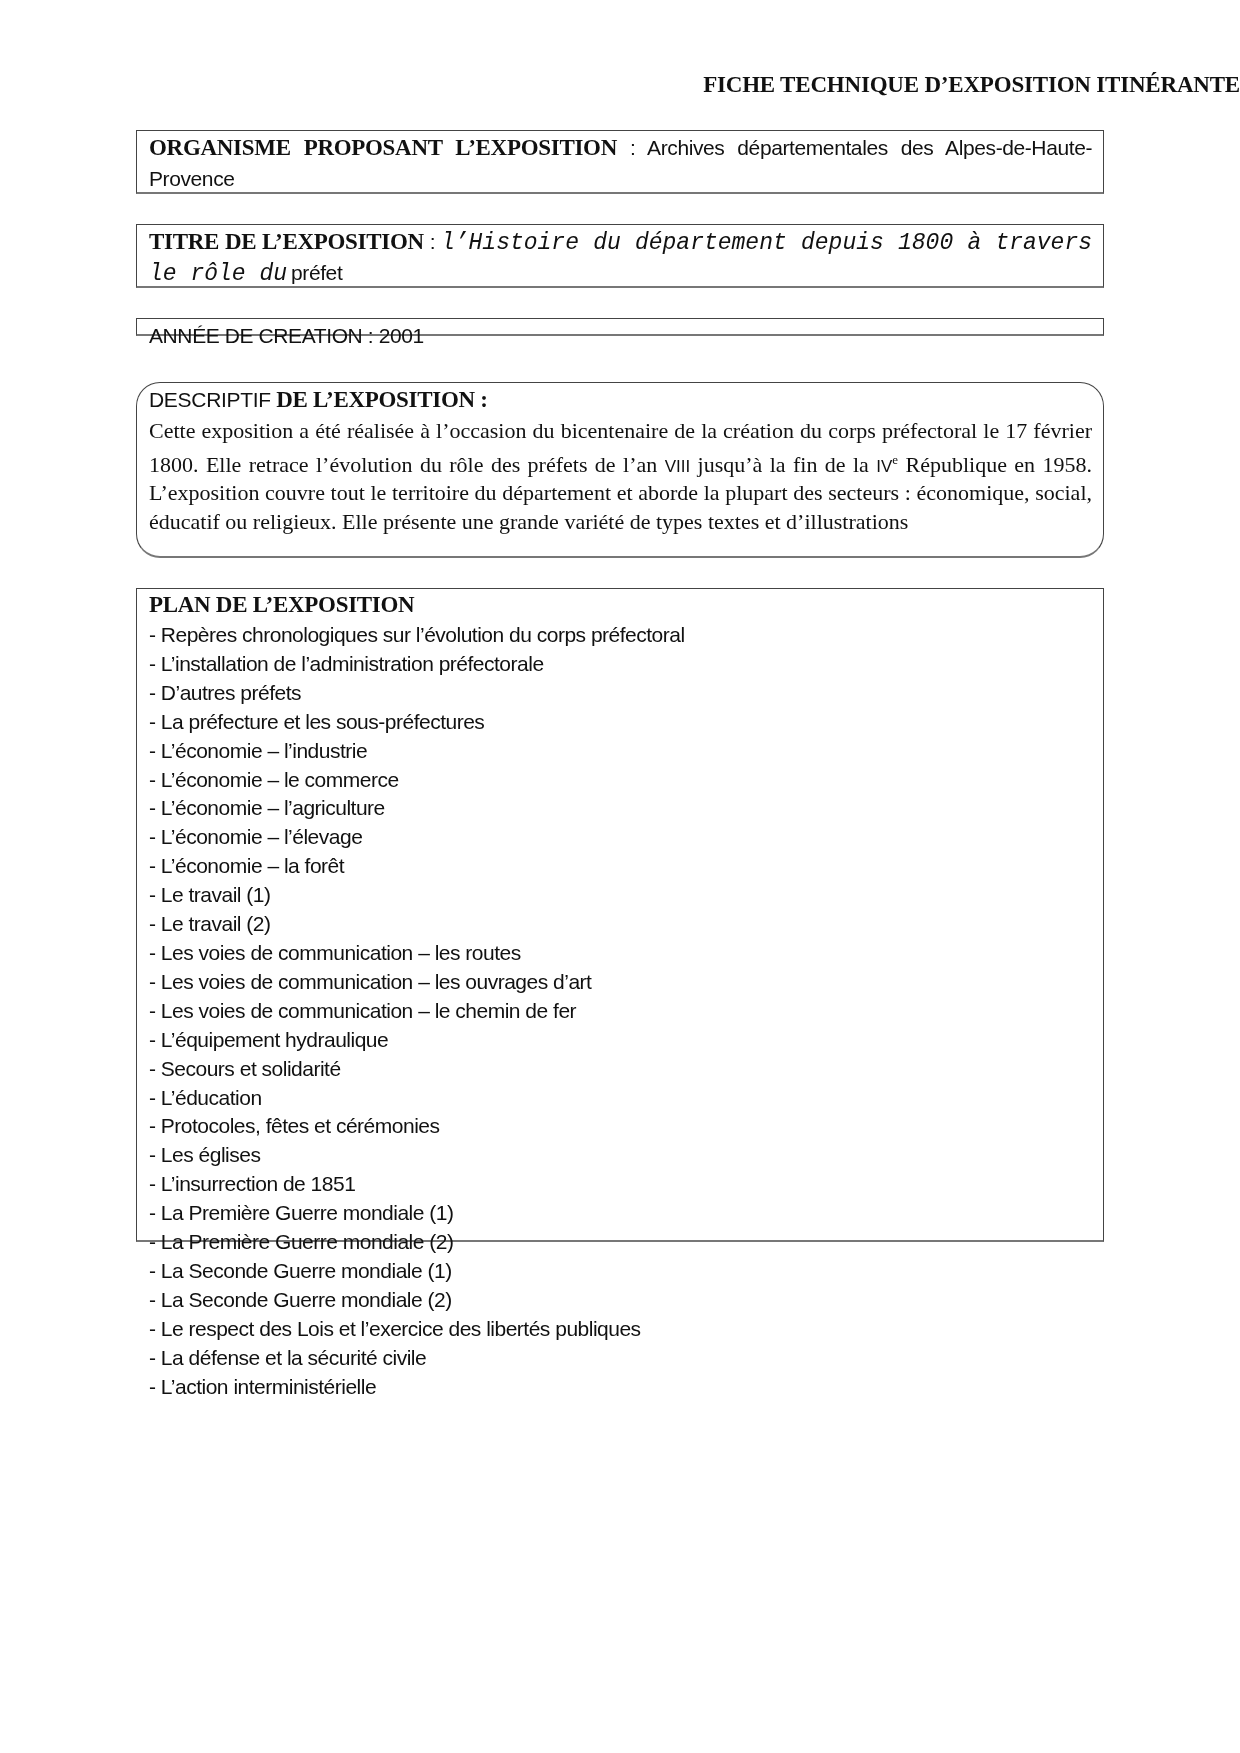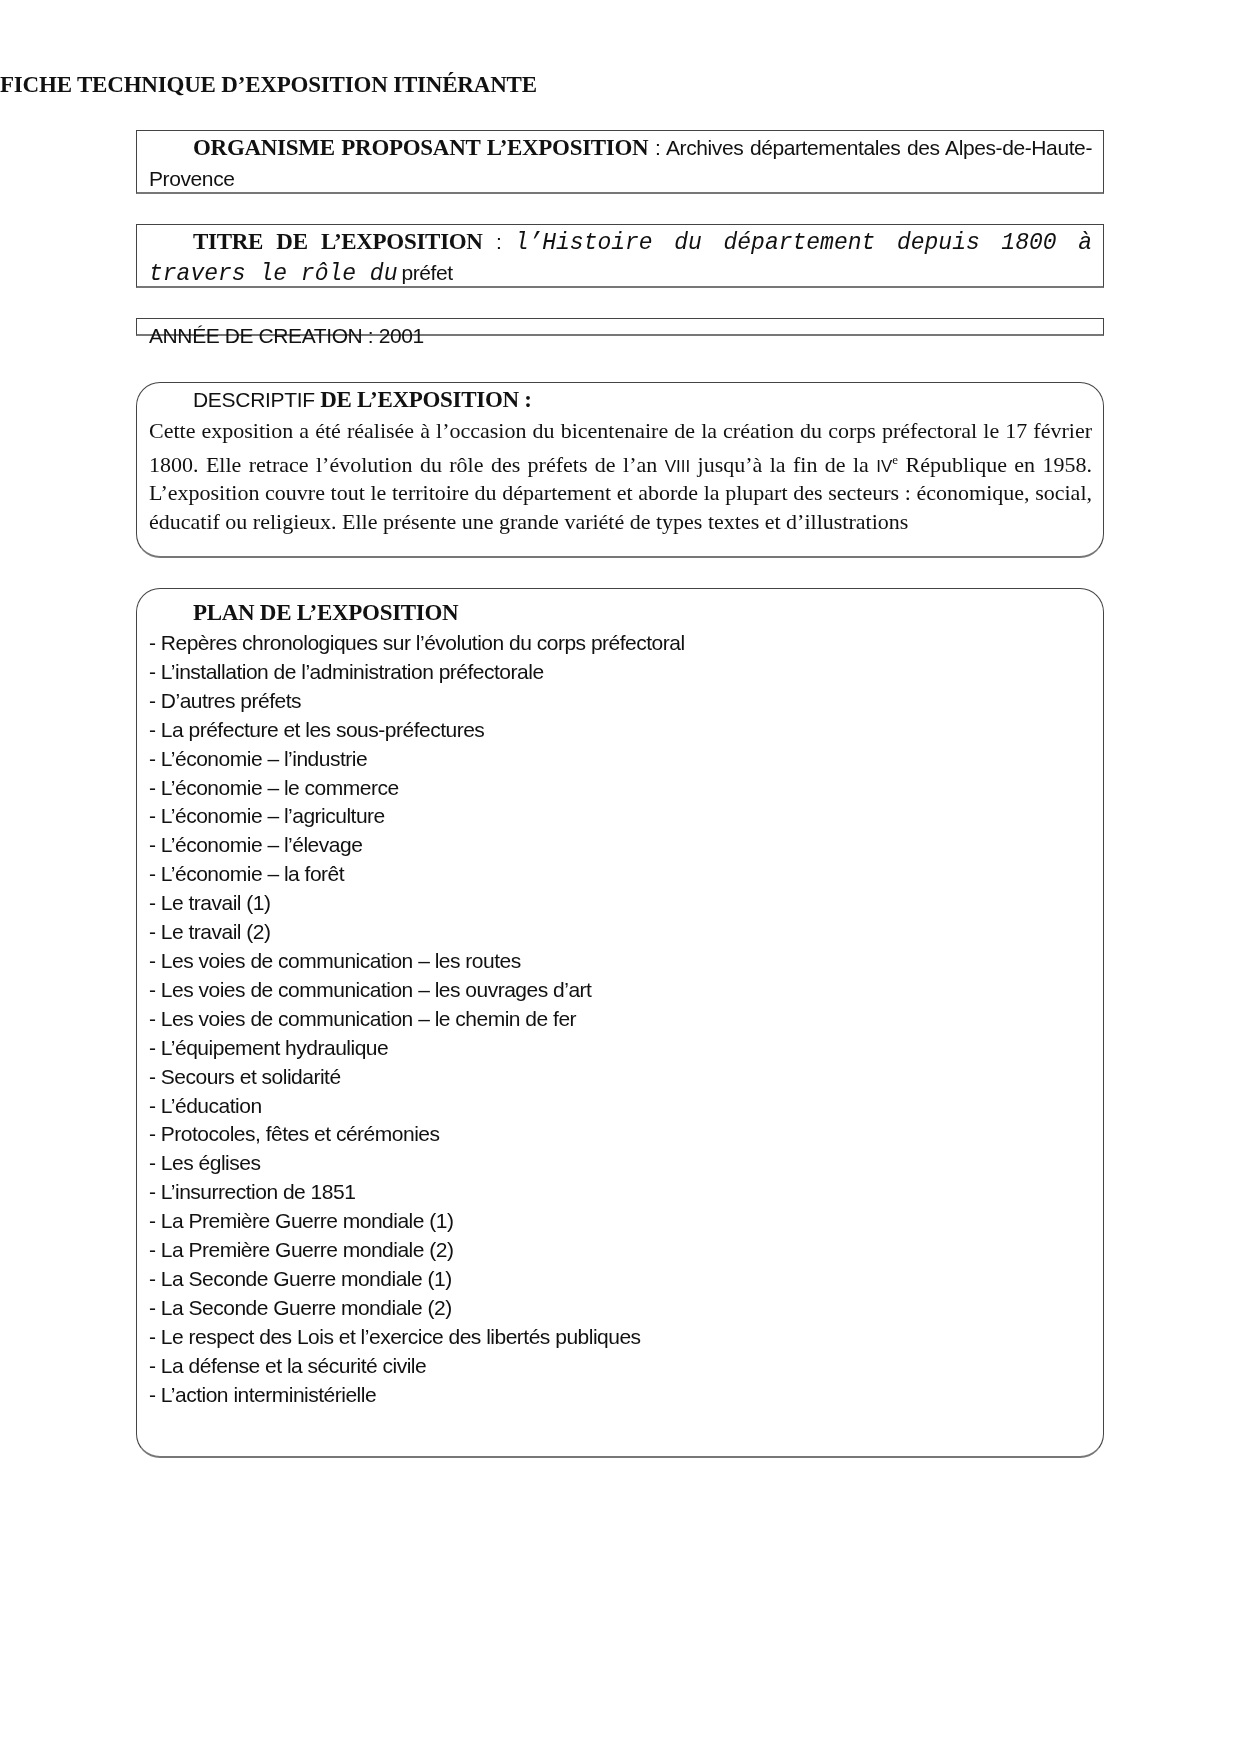--- a/index.html
+++ b/index.html
@@ -2,44 +2,43 @@
 <html><head>
   <meta charset="utf-8">
   <style>
     html, body { margin: 0; padding: 0; background: #ffffff; }
     body {
       width: 1240px; height: 1753px; position: relative; overflow: hidden;
       color: #111111;
       font-family: "Liberation Serif", serif;
     }
     .doc-title {
-      position: absolute; left: 0; top: 72px; width: 1240px; text-align: left;
+      position: absolute; left: 0; top: 72px; width: 1240px; text-align: right;
       font-family: "Liberation Serif", serif; font-weight: bold; font-size: 23px;
       letter-spacing: -0.2px;
     }
     .box {
       position: absolute; left: 136px; width: 968px;
       border: 1px solid #444444;
       border-bottom: 2px solid #777777;
       box-sizing: border-box;
       padding: 2px 11px 4px 12px;
     }
     .label {
       font-family: "Liberation Serif", serif; font-weight: bold; font-size: 23px;
       letter-spacing: -0.3px;
-      margin-left: 44px;
     }
     .sans { font-family: "Liberation Sans", sans-serif; font-size: 21px; letter-spacing: -0.4px; }
     .italic { font-style: italic; font-family: Liberation Mono, monospace; font-size: 23px; }
     .justified { text-align: justify; line-height: 29px; }
     #box-org { top: 130px; height: 64px; line-height: 29px; }
     #box-title { top: 224px; height: 64px; line-height: 29px; }
     #box-year { top: 318px; height: 18px; line-height: 29px; }
     #box-desc { top: 382px; height: 176px; border-radius: 24px; }
-    #box-plan { top: 588px; height: 870px; padding-top: 9px; border-radius: 24px; }
+    #box-plan { top: 588px; height: 654px; padding-top: 1px; }
     .desc-head { line-height: 30px; }
     .desc-head .sans-part { font-family: "Liberation Sans", sans-serif; font-size: 21px; font-weight: normal; }
     .desc-text { font-family: "Liberation Serif", serif; font-size: 22px; line-height: 28.5px; text-align: justify; }
     .smallcaps { font-variant: small-caps; font-family: "Liberation Sans", sans-serif; font-size: 24px; }
     .plan-list { list-style: none; margin: 0; padding: 0; }
     .plan-list li {
       font-family: "Liberation Sans", sans-serif; font-size: 21px;
       letter-spacing: -0.5px; line-height: 28.9px; white-space: nowrap;
     }
     .plan-head { line-height: 29px; }

